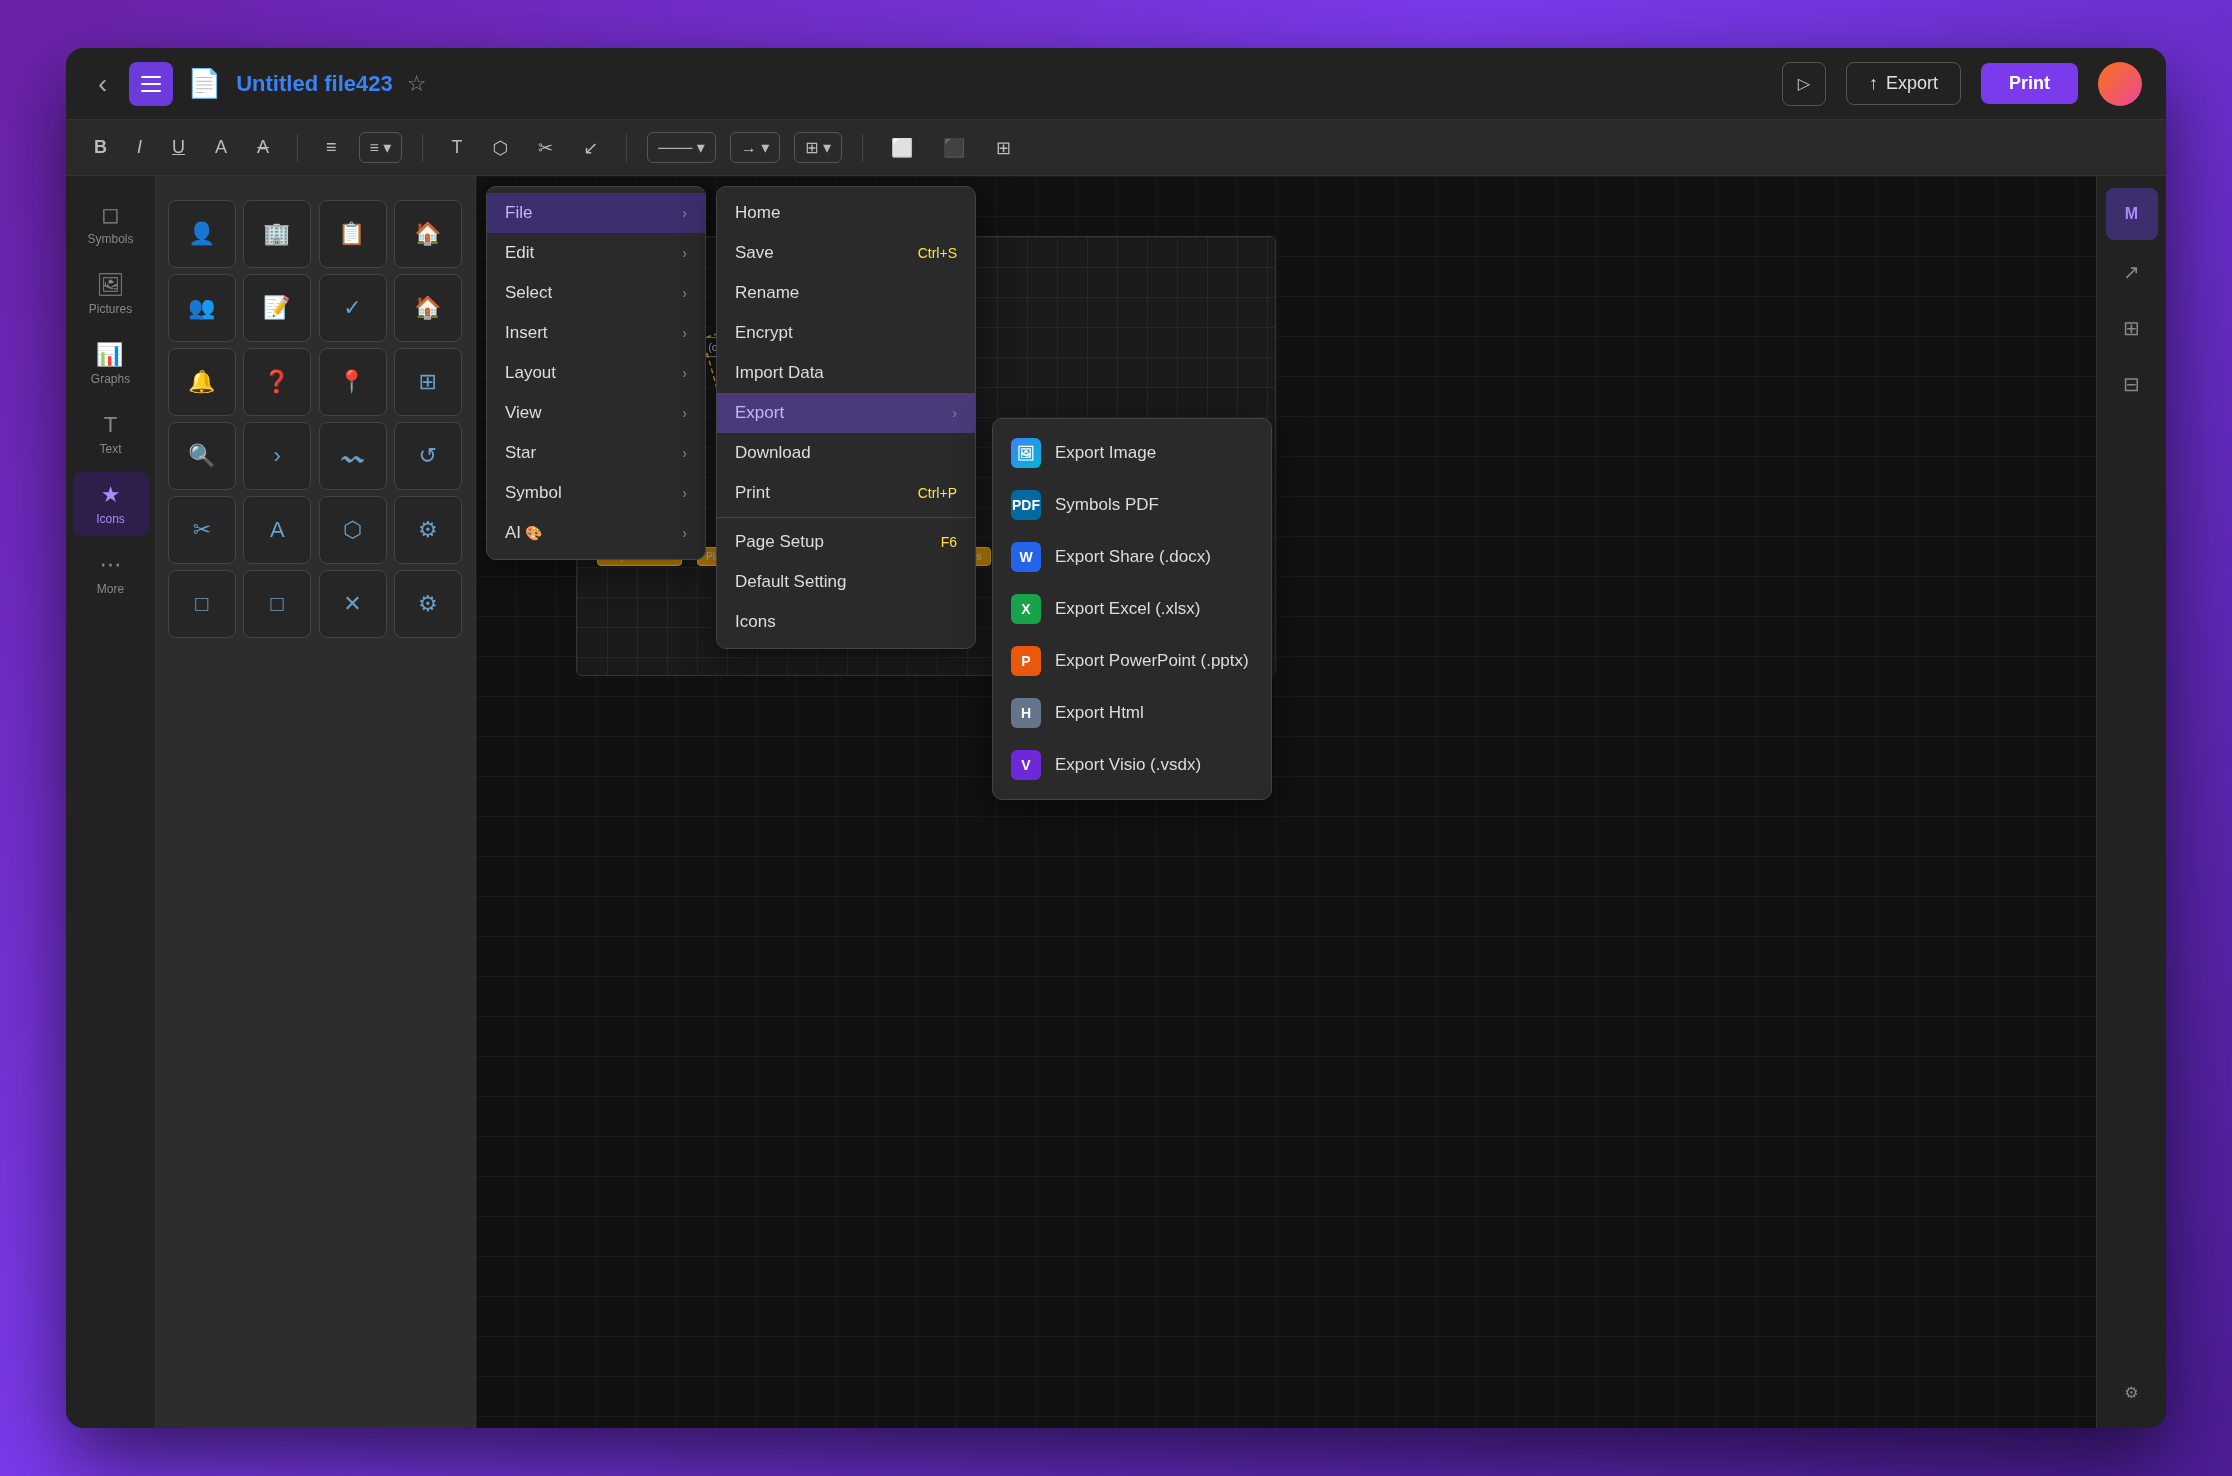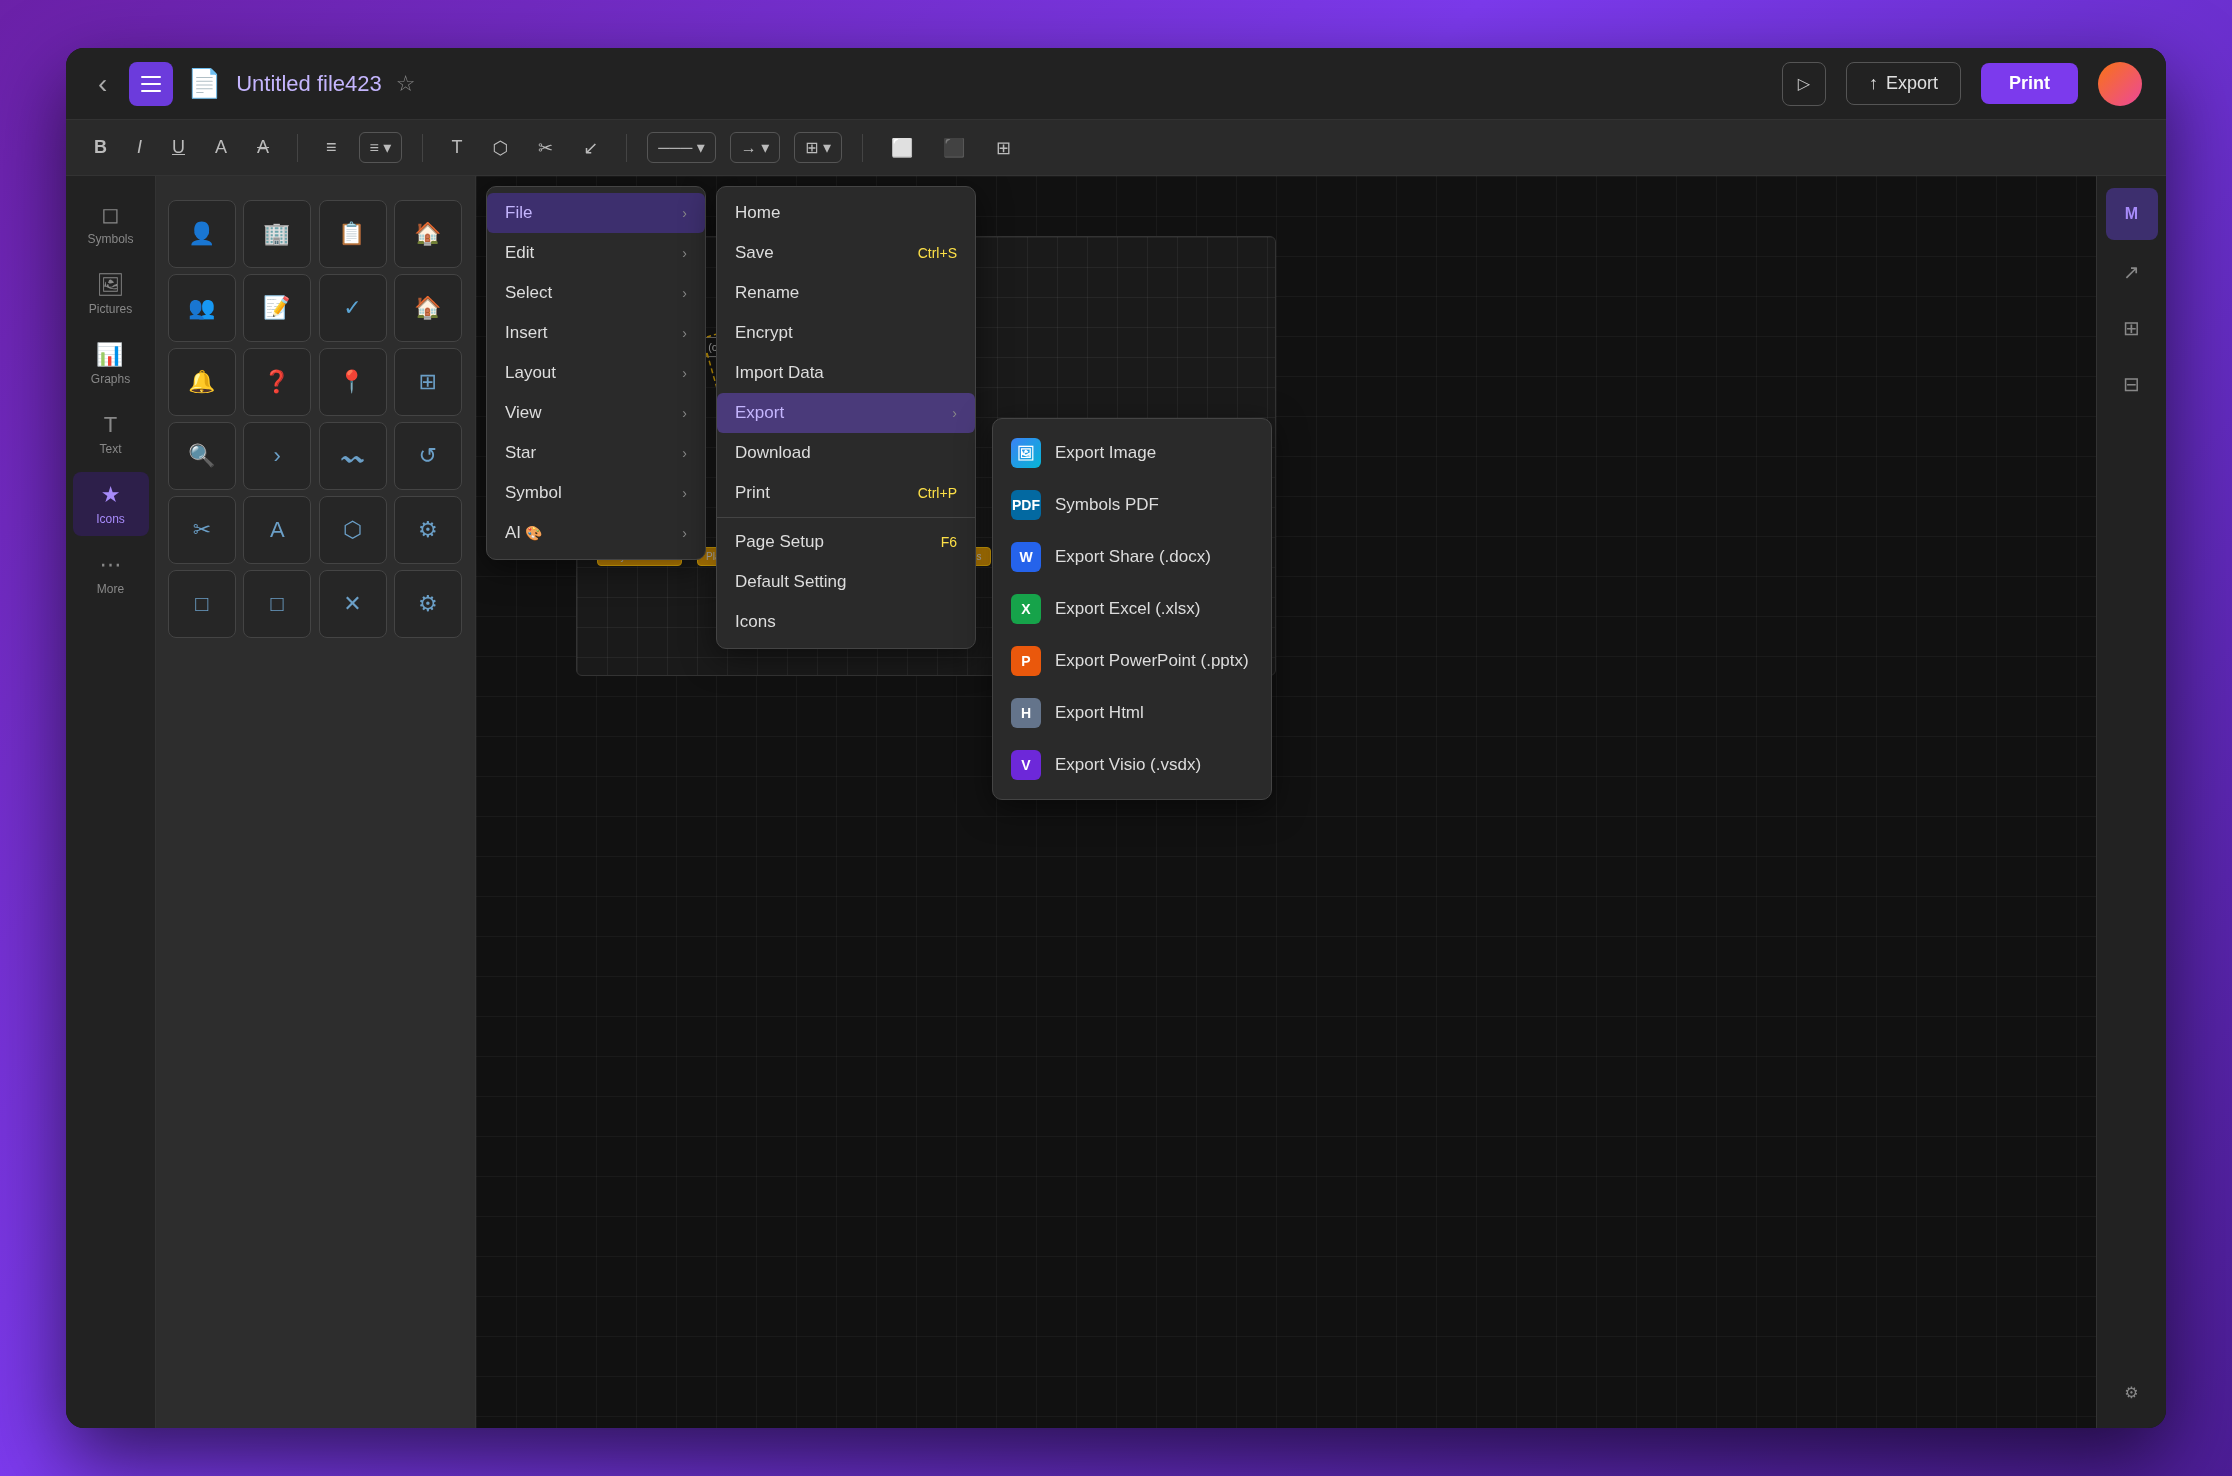--- a/index.html
+++ b/index.html
@@ -64,22 +64,22 @@
       height: 2px;
       background: white;
       border-radius: 1px;
     }
     .file-icon {
       font-size: 28px;
       color: #ccc;
     }
     .file-title {
       font-size: 22px;
-      color: #c4b5fd;
-      font-weight: 400;
+      color: #3b82f6;
+      font-weight: 700;
     }
     .star-icon {
       font-size: 22px;
       color: #888;
       cursor: pointer;
     }
     .titlebar-right {
       display: flex;
       align-items: center;
       gap: 20px;
@@ -256,21 +256,21 @@
     .menu-item {
       display: flex;
       align-items: center;
       justify-content: space-between;
       padding: 10px 18px;
       color: #ddd;
       font-size: 17px;
       cursor: pointer;
       white-space: nowrap;
     }
-    .menu-item.active { background: #3d2f6e; color: #c4b5fd; border-radius: 6px; }
+    .menu-item.active { background: #3d2f6e; color: #c4b5fd; }
     .menu-item .shortcut { color: #fde047; font-size: 14px; }
     .menu-item .arrow { color: #888; font-size: 14px; }
     .menu-sep {
       height: 1px;
       background: #444;
       margin: 4px 0;
     }
     .export-submenu {
       position: absolute;
       background: #2a2a2a;

